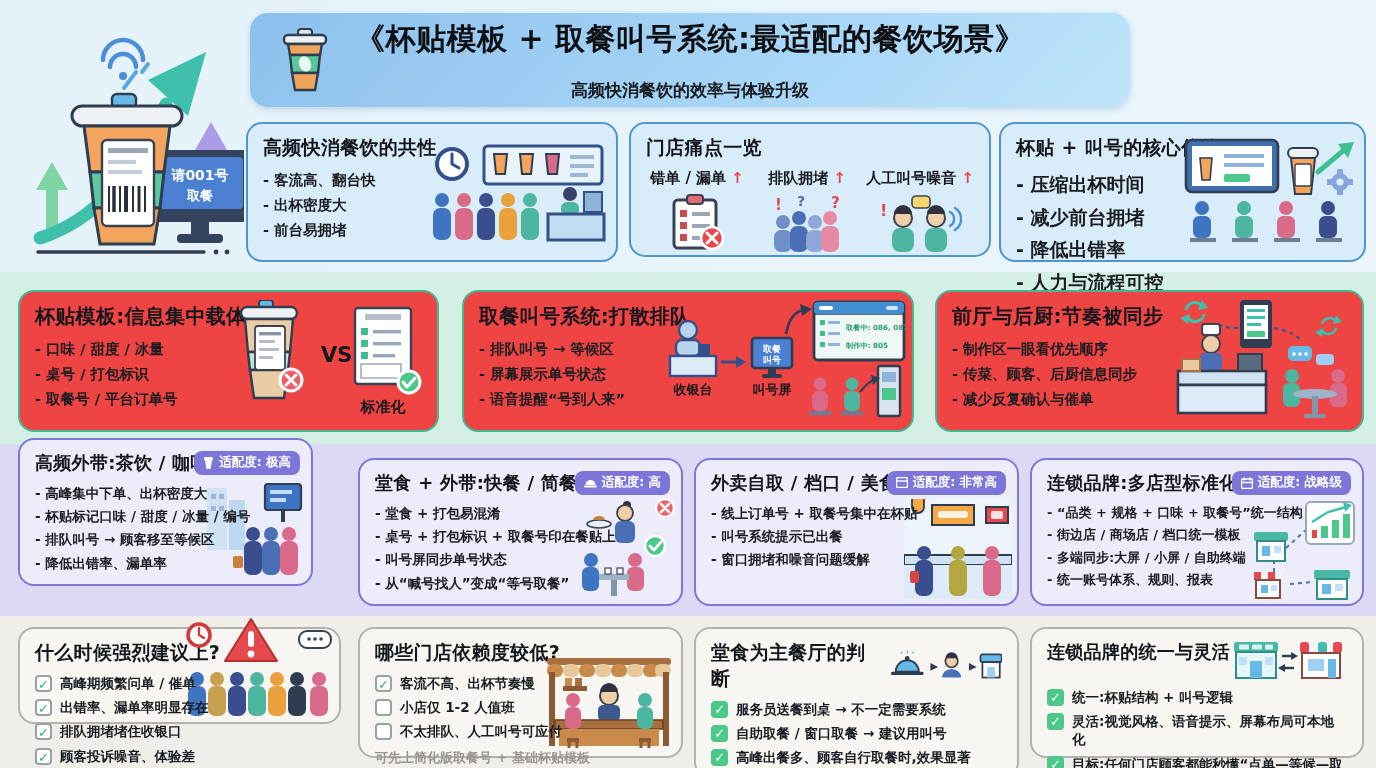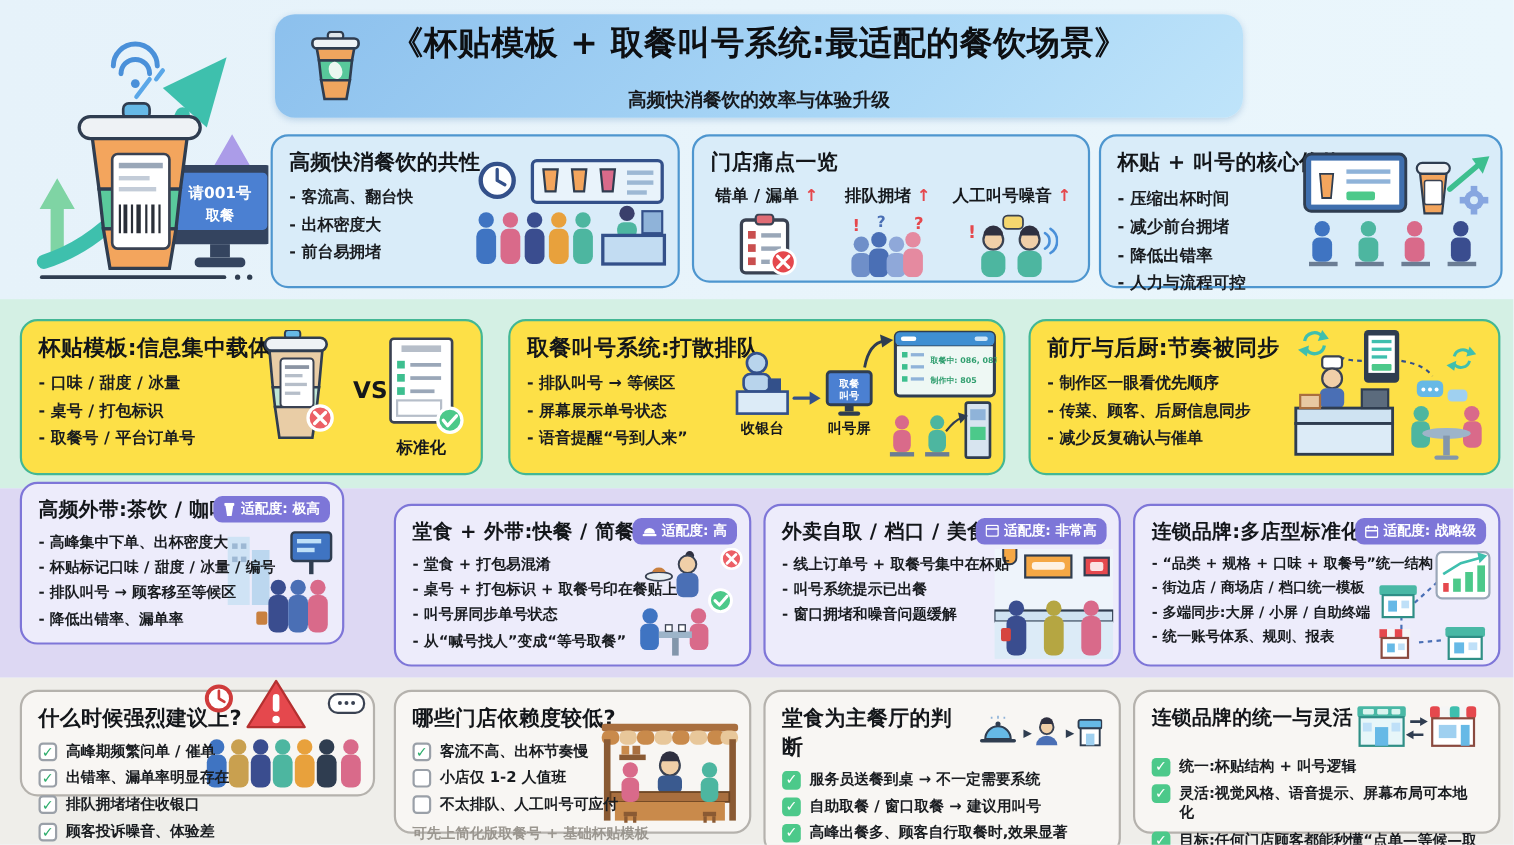--- a/index.html
+++ b/index.html
@@ -7,21 +7,21 @@
   body { font-family:"DejaVu Sans","Liberation Sans",sans-serif; overflow:hidden; }
   #stage { position:relative; width:1376px; height:768px; background:#e9f4fb; }
   .band { position:absolute; left:0; width:1376px; }
   #band1 { top:0; height:272px; background:linear-gradient(90deg,#e6f2fa,#eaf6fc); }
   #band2 { top:272px; height:172px; background:#d4f0e4; }
   #band3 { top:444px; height:172px; background:#ddd8f3; }
   #band4 { top:616px; height:152px; background:#efeeea; }
 
   .card { position:absolute; border-radius:16px; border:2.5px solid; padding:11px 15px; }
   .card.blue   { background:#d9ecf9; border-color:#4e96cf; }
-  .card.mint   { background:#fde047; border-color:#43b794; }
+  .card.mint   { background:#ef4444; border-color:#43b794; }
   .card.purple { background:#edecfb; border-color:#7e76d8; }
   .card.gray   { background:#f8f6f3; border-color:#b5b2ad; }
 
   .ct { font-size:19px; font-weight:800; color:#13161a; letter-spacing:.3px; }
   .bl { list-style:none; margin-top:7px; font-size:14.5px; font-weight:700; color:#191c20; }
   .bl li { line-height:1.72; white-space:nowrap; }
   .bl li::before { content:"-  "; }
   .row3 .bl { font-size:13.5px; }
 
   
@@ -215,21 +215,21 @@
           <path d="M49 20 a9 9 0 0 1 18 0" fill="#2f3040"></path>
           <rect x="47" y="34" width="22" height="24" rx="8" fill="#4db6a0"></rect>
           <path d="M72 18 a8 8 0 0 1 0 14 M77 14 a13 13 0 0 1 0 22" stroke="#4a90d9" stroke-width="2.4" fill="none" stroke-linecap="round"></path>
         </svg>
       </div>
     </div>
   </div>
 
   <div class="card blue" style="left:999px;top:122px;width:367px;height:140px">
     <div class="ct">杯贴 + 叫号的核心价值</div>
-    <ul class="bl" style="font-size:15px">
+    <ul class="bl" style="font-size:19px">
       <li>压缩出杯时间</li>
       <li>减少前台拥堵</li>
       <li>降低出错率</li>
       <li>人力与流程可控</li>
     </ul>
     <svg class="illu" style="position:absolute;right:8px;top:14px" width="172" height="108" viewBox="0 0 172 108">
       <g>
           <rect x="2" y="2" width="92" height="52" rx="6" fill="#3f6fae" stroke="#2f3d50" stroke-width="2.6"></rect>
         <rect x="8" y="8" width="80" height="40" fill="#ffffff"></rect>
         <path d="M16 20 h12 l-2 22 h-8 Z" fill="#f3a55d" stroke="#2f3d50" stroke-width="1.6"></path>

